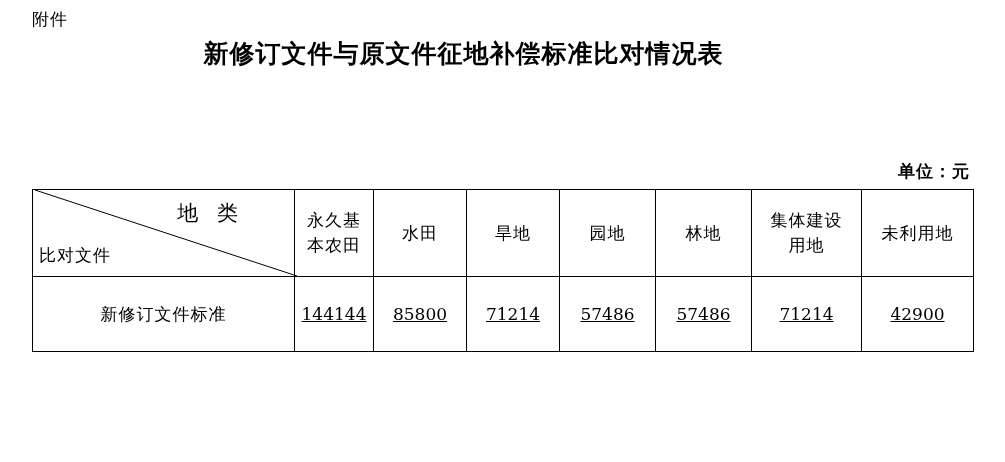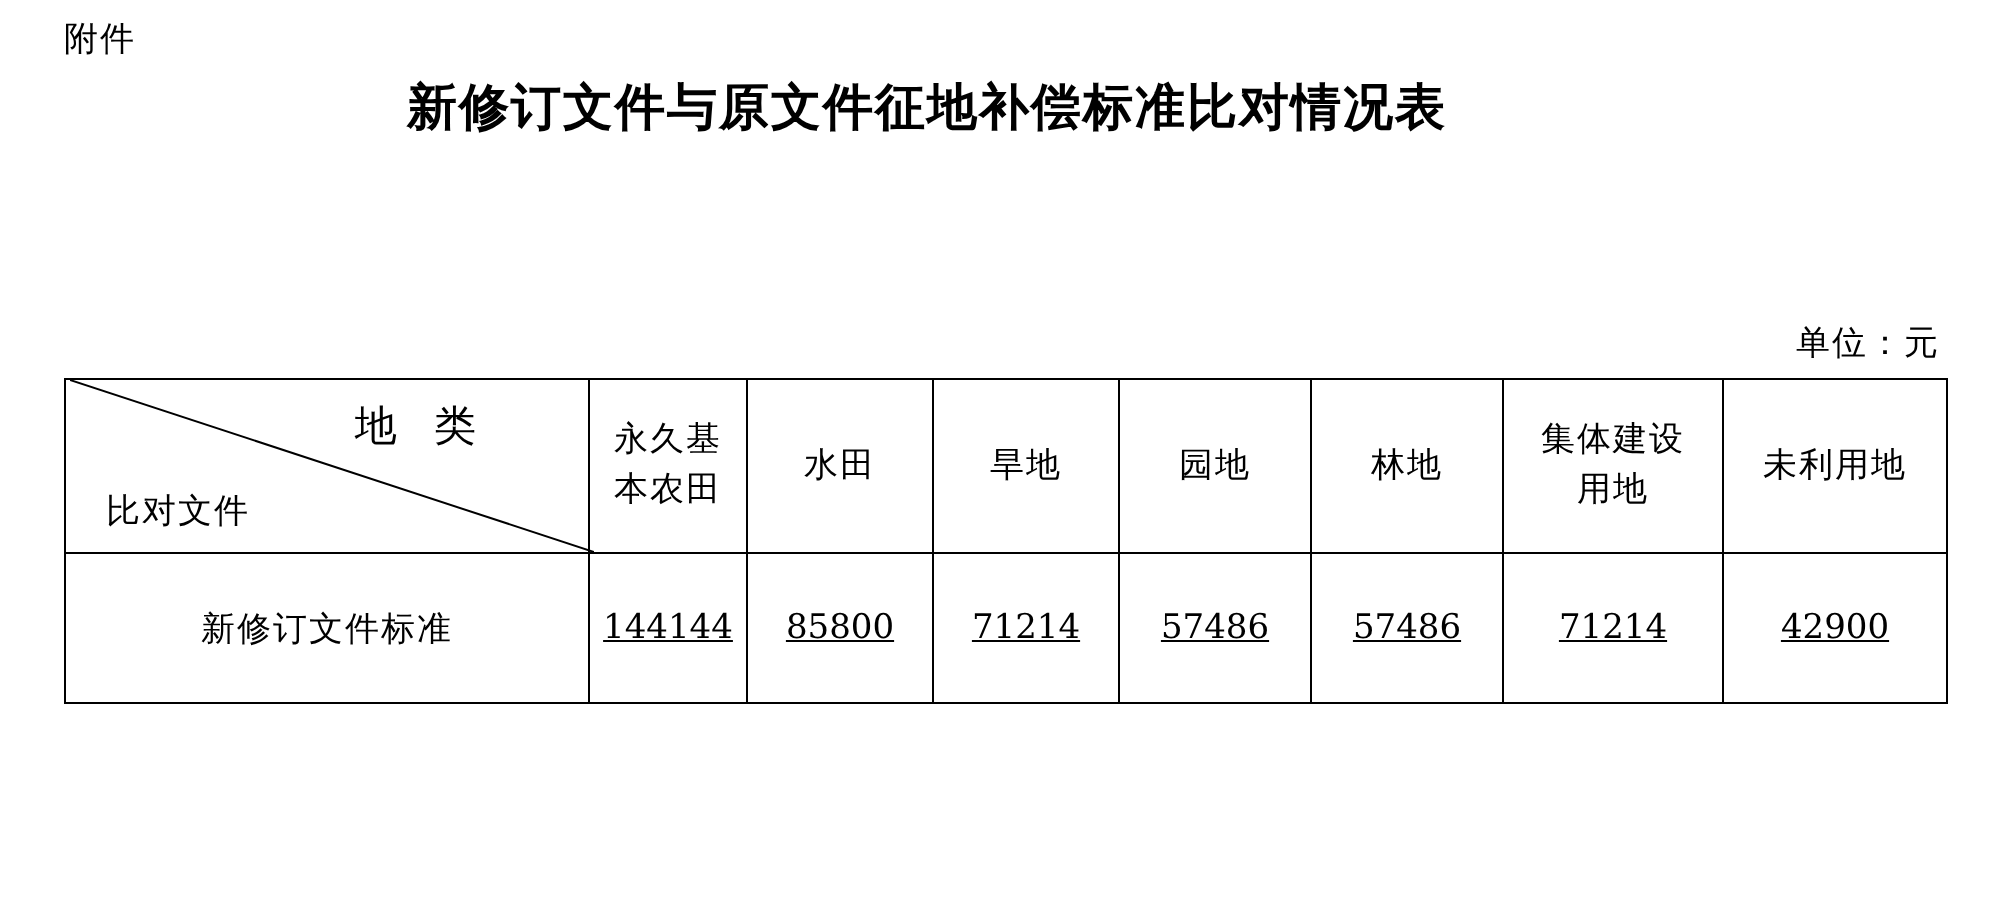--- a/index.html
+++ b/index.html
@@ -39,20 +39,21 @@
     font-weight: bold;
     letter-spacing: 1px;
     line-height: 36px;
   }
   .unit-label {
     position: absolute;
     right: 35px;
     top: 160px;
     font-size: 17px;
     letter-spacing: 1px;
+    font-weight: bold;
   }
   table.compare {
     position: absolute;
     left: 32px;
     top: 189px;
     width: 941px;
     border-collapse: collapse;
     table-layout: fixed;
   }
   table.compare td {
@@ -89,21 +90,21 @@
   }
   .corner-top {
     position: absolute;
     right: 48px;
     top: 9px;
     font-size: 21px;
     letter-spacing: 6px;
   }
   .corner-bottom {
     position: absolute;
-    left: 18px;
+    left: 4px;
     bottom: 9px;
     font-size: 17px;
     letter-spacing: 1px;
     text-align: center;
   }
   .head-cell {
     height: 86px;
     line-height: 25px;
     letter-spacing: 1px;
   }

